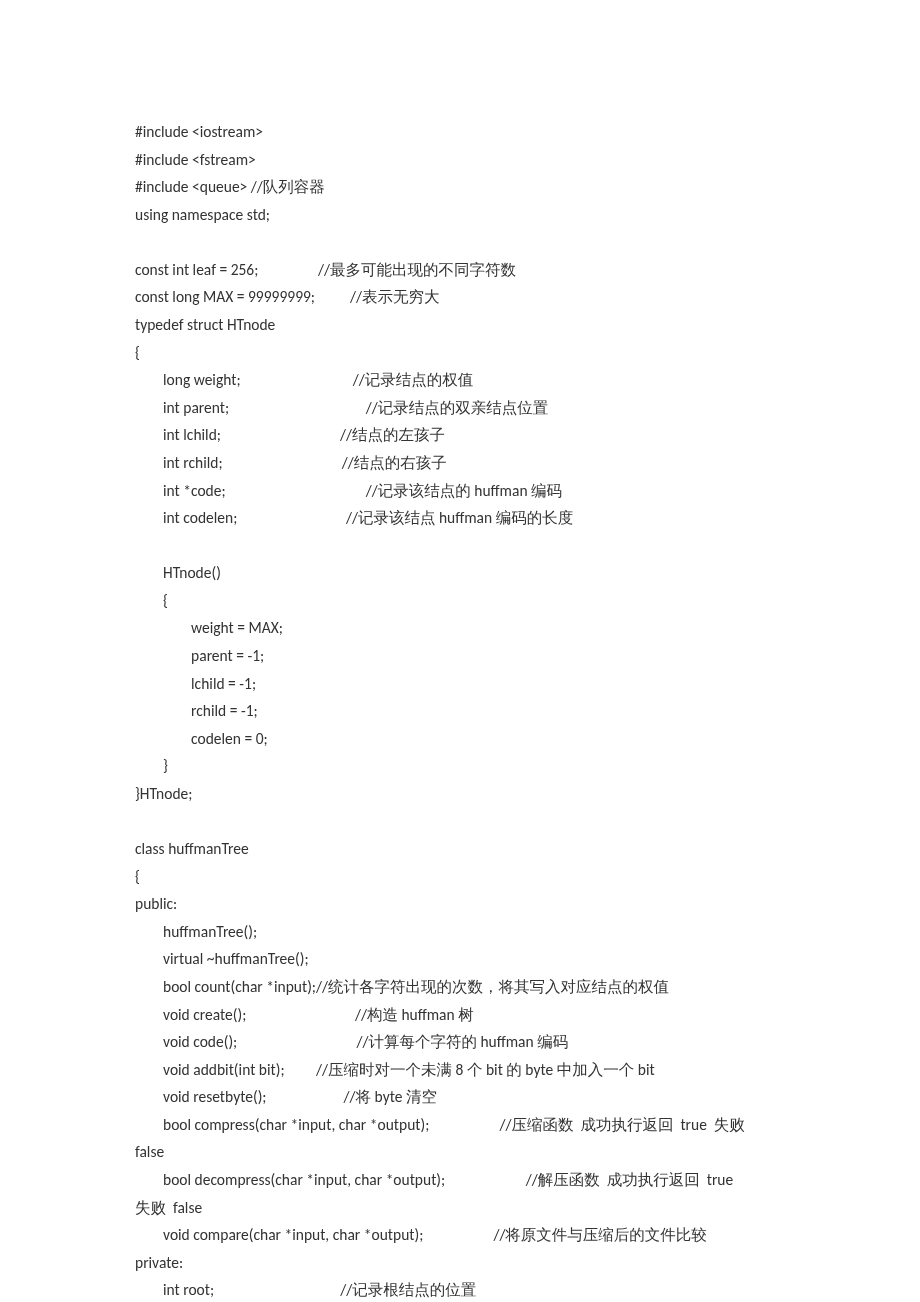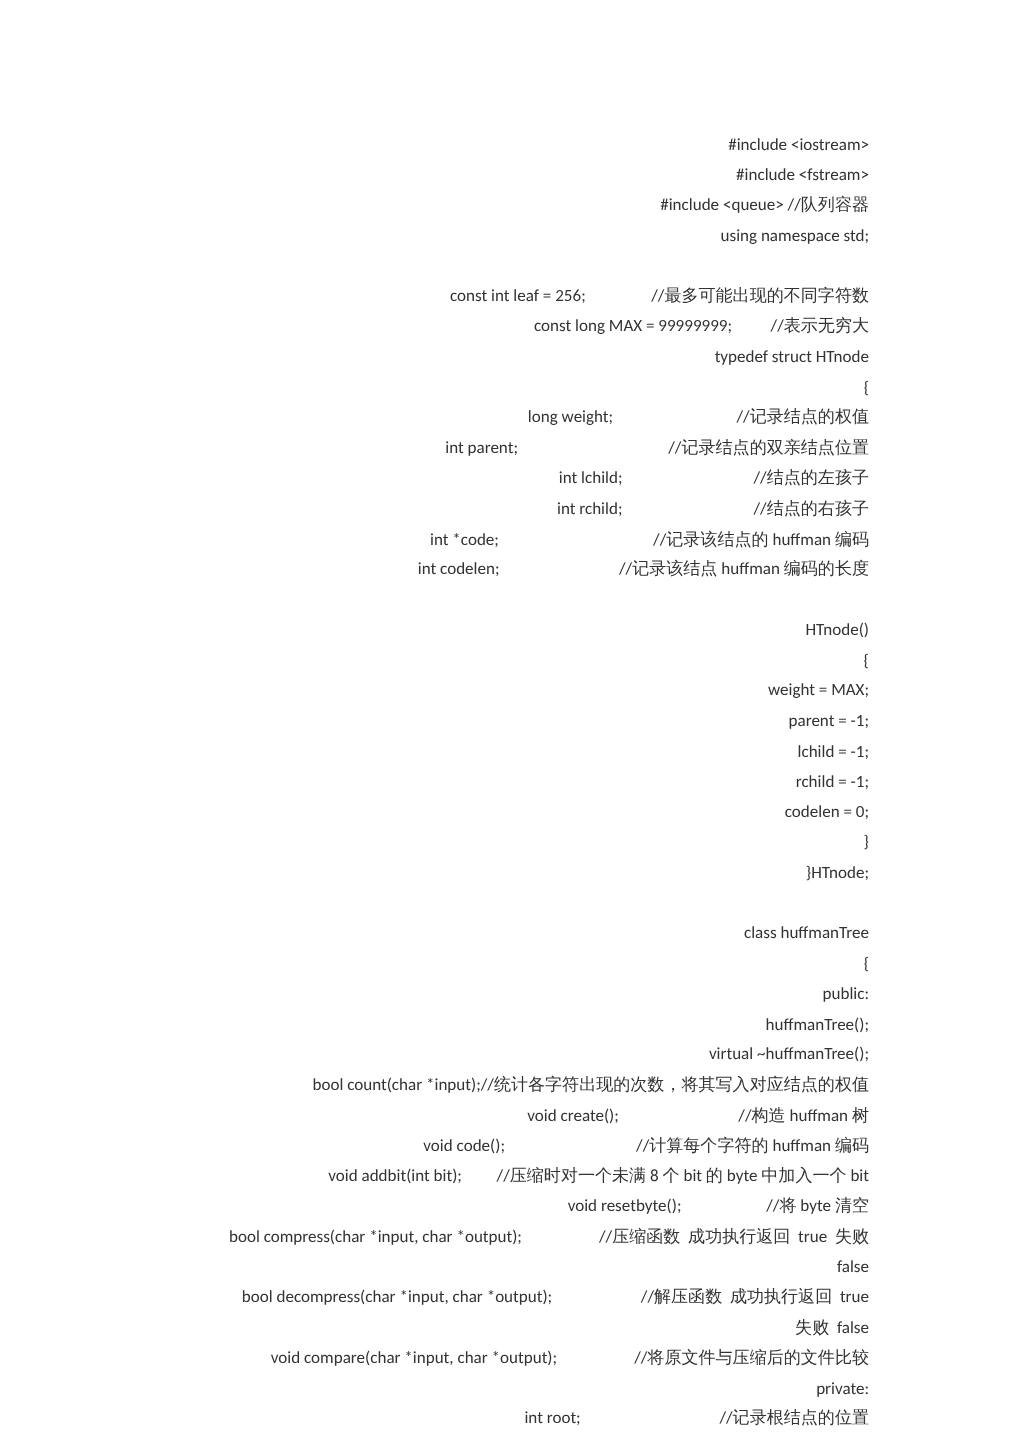--- a/index.html
+++ b/index.html
@@ -13,21 +13,20 @@
     line-height: 1.78;
   }
   .page {
     padding: 118px 130px 60px 135px;
   }
   .code-block {
     white-space: pre;
   }
   .line {
     display: block;
-    text-align: right;
   }
 </style>
 </head>
 <body>
 
 <div class="page">
   <div class="code-block" id="code-container"><span class="line">#include &lt;iostream&gt;</span><span class="line">#include &lt;fstream&gt;</span><span class="line">#include &lt;queue&gt; //队列容器</span><span class="line">using namespace std;</span><span class="line">&nbsp;</span><span class="line">const int leaf = 256;                 //最多可能出现的不同字符数</span><span class="line">const long MAX = 99999999;          //表示无穷大</span><span class="line">typedef struct HTnode</span><span class="line">{</span><span class="line">        long weight;                                //记录结点的权值</span><span class="line">        int parent;                                       //记录结点的双亲结点位置</span><span class="line">        int lchild;                                  //结点的左孩子</span><span class="line">        int rchild;                                  //结点的右孩子</span><span class="line">        int *code;                                        //记录该结点的 huffman 编码</span><span class="line">        int codelen;                               //记录该结点 huffman 编码的长度</span><span class="line">&nbsp;</span><span class="line">        HTnode()</span><span class="line">        {</span><span class="line">                weight = MAX;</span><span class="line">                parent = -1;</span><span class="line">                lchild = -1;</span><span class="line">                rchild = -1;</span><span class="line">                codelen = 0;</span><span class="line">        }</span><span class="line">}HTnode;</span><span class="line">&nbsp;</span><span class="line">class huffmanTree</span><span class="line">{</span><span class="line">public:</span><span class="line">        huffmanTree();</span><span class="line">        virtual ~huffmanTree();</span><span class="line">        bool count(char *input);//统计各字符出现的次数，将其写入对应结点的权值</span><span class="line">        void create();                               //构造 huffman 树</span><span class="line">        void code();                                  //计算每个字符的 huffman 编码</span><span class="line">        void addbit(int bit);         //压缩时对一个未满 8 个 bit 的 byte 中加入一个 bit</span><span class="line">        void resetbyte();                      //将 byte 清空</span><span class="line">        bool compress(char *input, char *output);                    //压缩函数  成功执行返回  true  失败</span><span class="line">false</span><span class="line">        bool decompress(char *input, char *output);                       //解压函数  成功执行返回  true</span><span class="line">失败  false</span><span class="line">        void compare(char *input, char *output);                    //将原文件与压缩后的文件比较</span><span class="line">private:</span><span class="line">        int root;                                    //记录根结点的位置</span></div>
 </div>
 
 </body></html>

